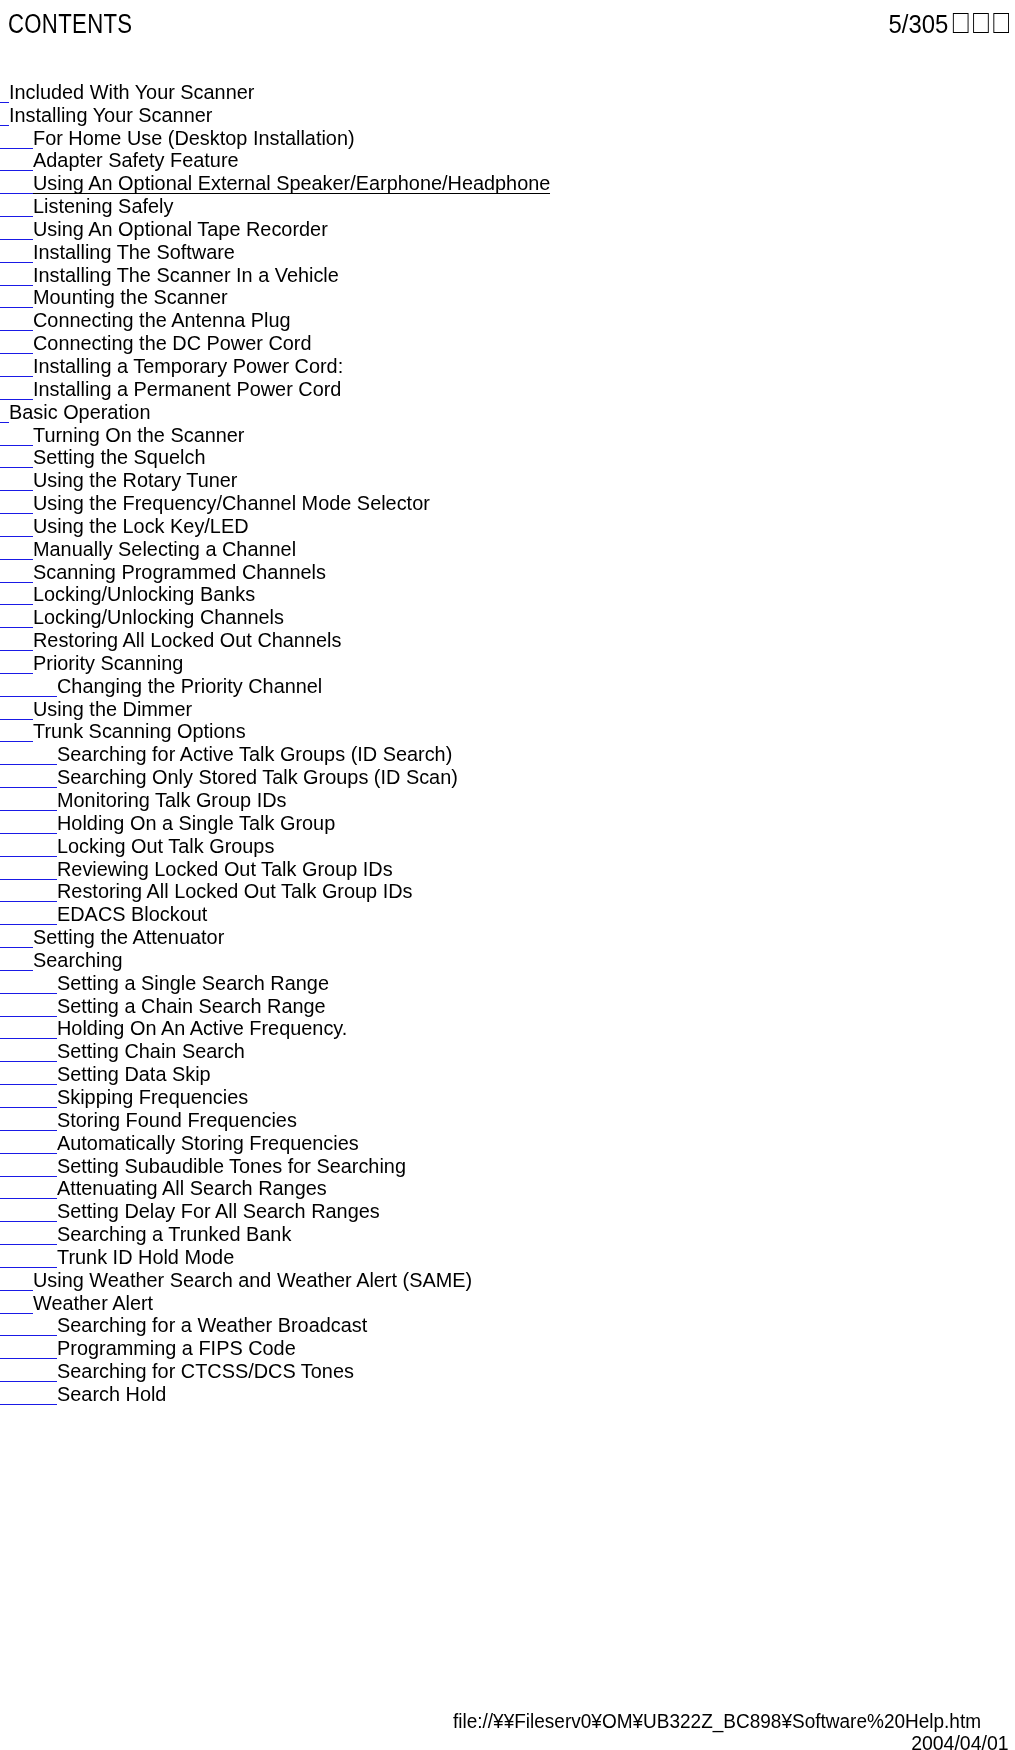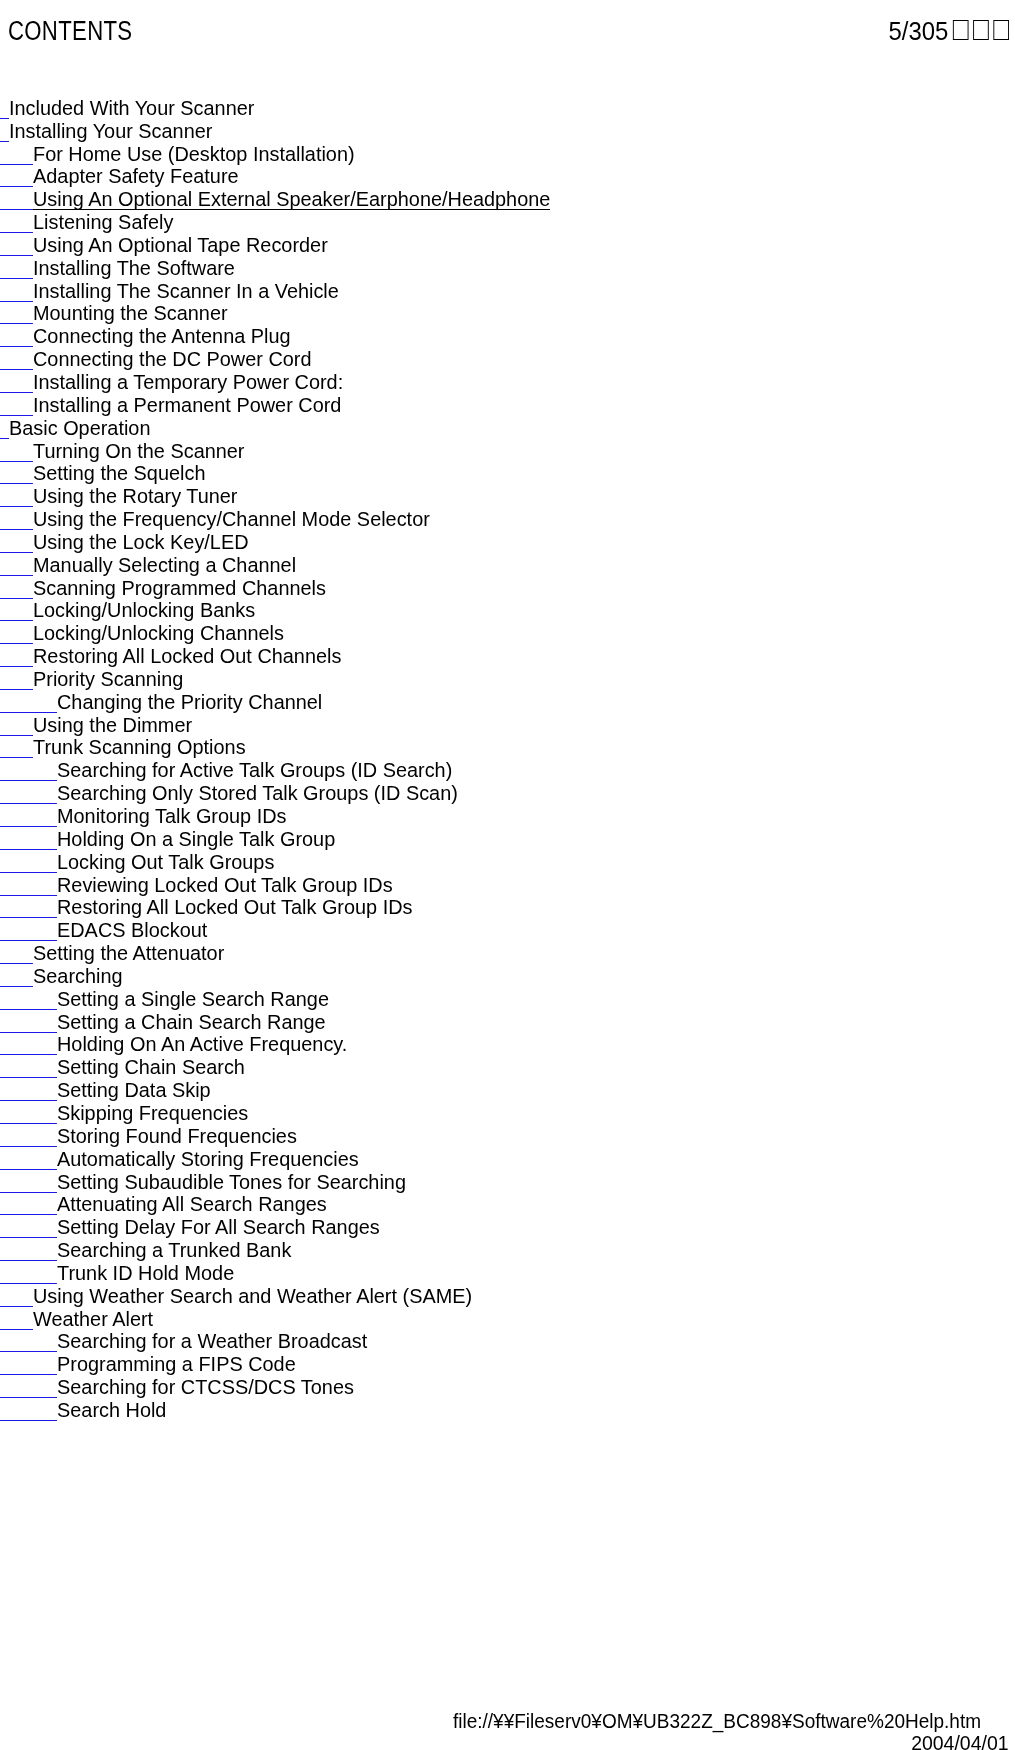--- a/index.html
+++ b/index.html
@@ -26,21 +26,21 @@
   
   .header {
     position: absolute;
     top: 0;
     left: 0;
     width: 1015px;
     height: 40px;
     display: flex;
     align-items: flex-start;
     justify-content: space-between;
-    padding: 16px 6px 0 8px;
+    padding: 9px 6px 0 8px;
     box-sizing: border-box;
   }
   .header-title {
     font-size: 27px;
     line-height: 30px;
     letter-spacing: 0.4px;
     transform: scaleX(0.82);
     transform-origin: left top;
     white-space: nowrap;
   }
@@ -59,21 +59,21 @@
     height: 20px;
     border: 1.5px solid #000;
     box-sizing: border-box;
     margin-left: 5px;
     vertical-align: -3px;
   }
 
   
   .toc {
     position: absolute;
-    top: 96px;
+    top: 80px;
     left: 0;
     width: 861px;
   }
   .toc-row {
     height: 22.85px;
     display: flex;
     align-items: flex-end;
     white-space: nowrap;
     position: relative;
   }

